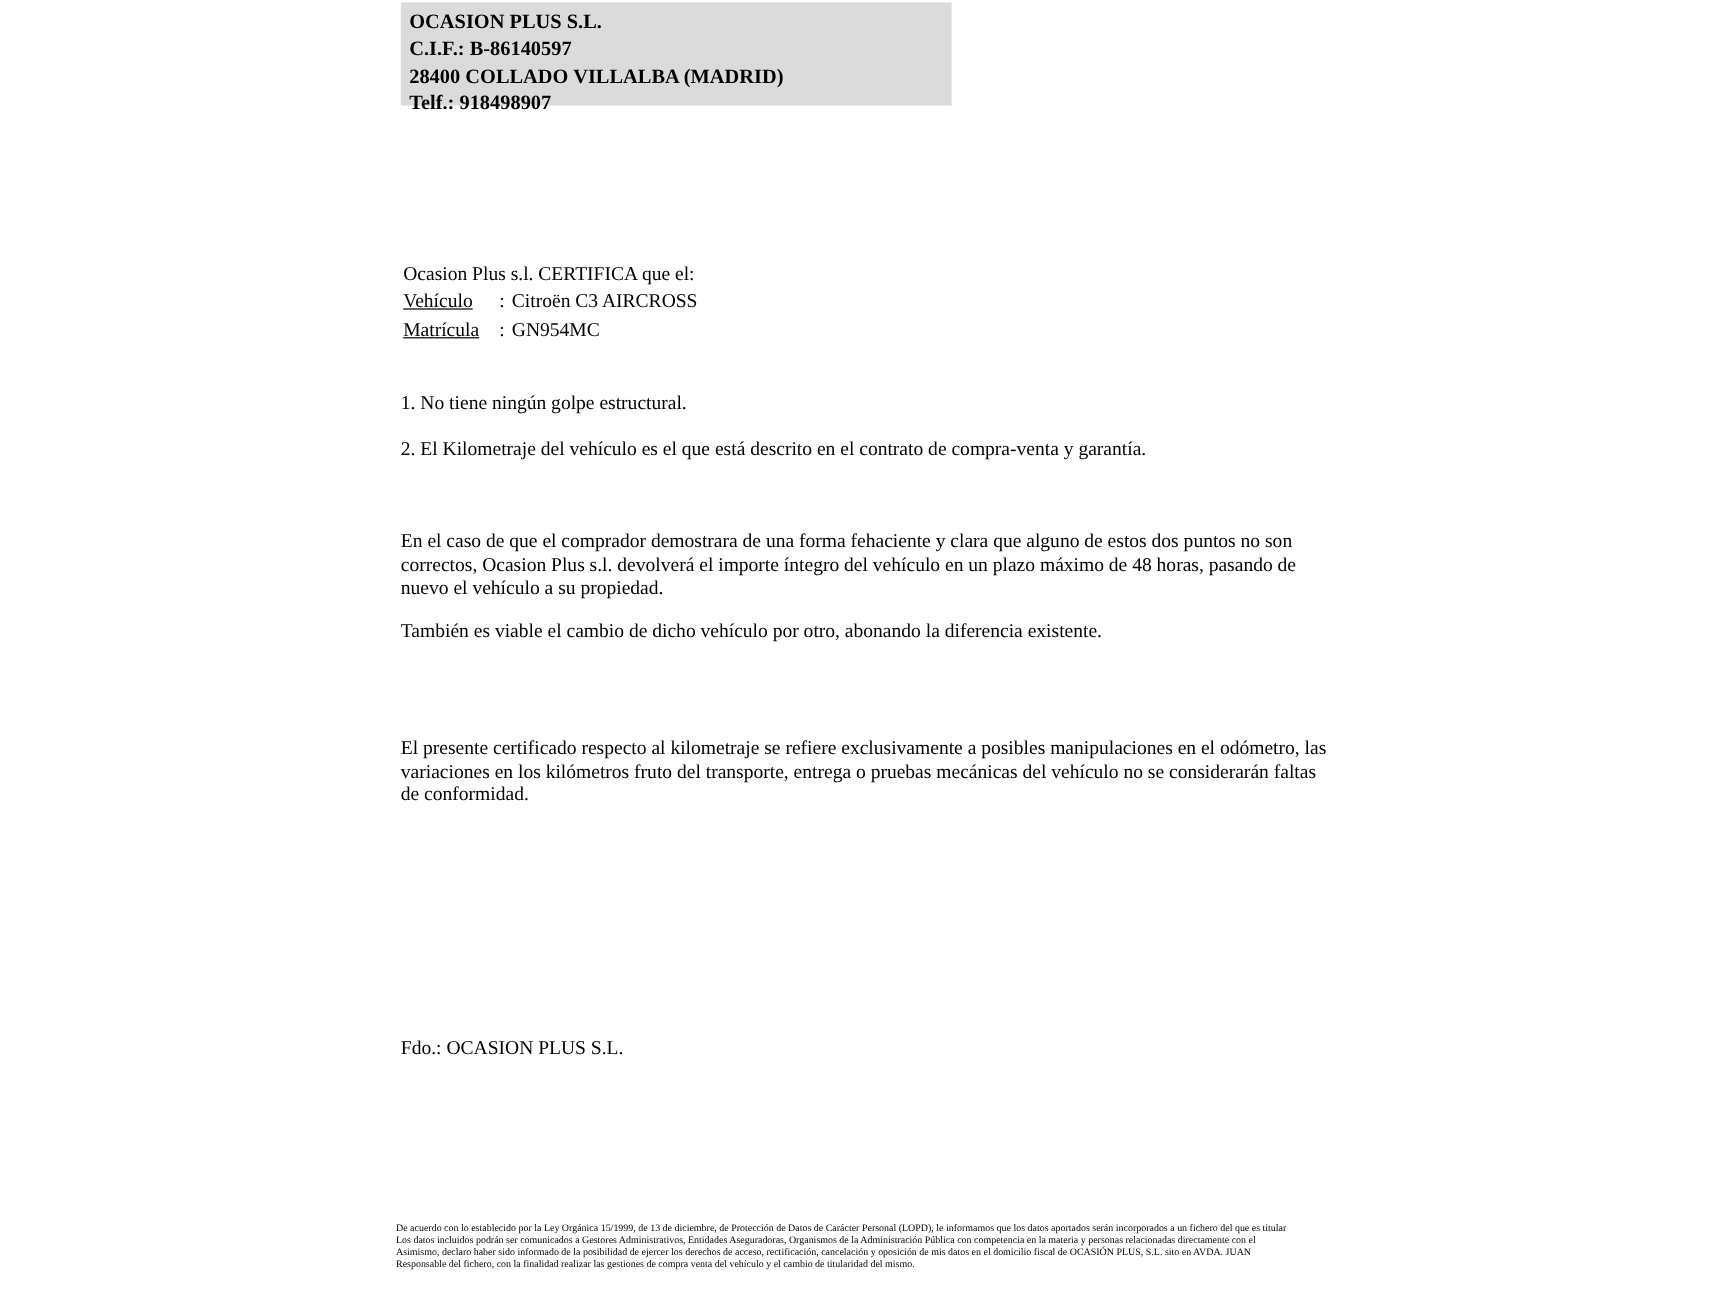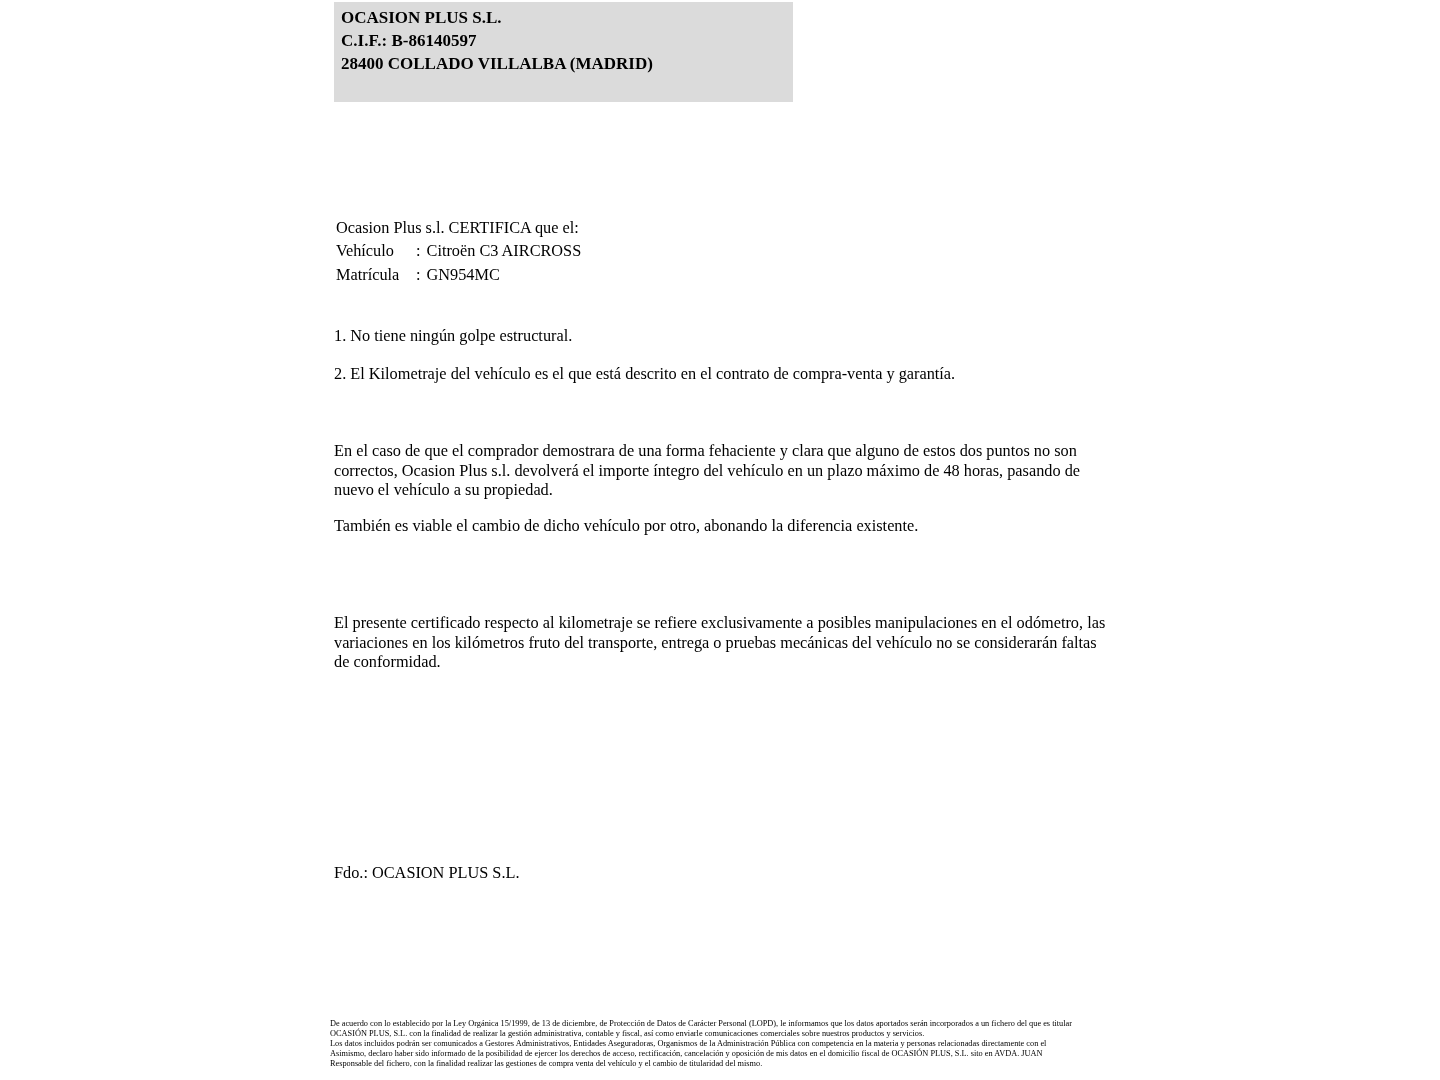--- a/index.html
+++ b/index.html
@@ -14,21 +14,21 @@
     background: #ffffff;
     font-family: "Liberation Serif", serif;
     color: #000000;
     overflow: hidden;
   }
   .header-box {
     position: absolute;
     left: 334px;
     top: 2px;
     width: 459px;
-    height: 100px;
+    height: 86px;
     background: #dbdbdb;
     box-sizing: border-box;
     padding: 5px 0 0 7px;
   }
   .header-box .hline {
     font-weight: bold;
     font-size: 17px;
     line-height: 22.8px;
     white-space: nowrap;
   }
@@ -50,20 +50,21 @@
     line-height: 23.4px;
   }
   .cert-block .field-row {
     line-height: 23.4px;
   }
   .field-label {
     display: inline-block;
     width: 80px;
   }
   .field-label span {
+    text-decoration: underline;
   }
   .field-sep {
     margin-right: 6px;
   }
   .statement {
     position: absolute;
     left: 334px;
     width: 772px;
     font-size: 16.3px;
     line-height: 19.6px;
@@ -95,20 +96,21 @@
 </style>
 </head>
 <body>
 
 <div class="doc">
 
   <div class="header-box">
     <div class="hline">OCASION PLUS S.L.</div>
     <div class="hline">C.I.F.: B-86140597</div>
     <div class="hline">28400 COLLADO VILLALBA (MADRID)</div>
+    <div class="hline">Telf.: 918498907</div>
   </div>
 
 
   <div class="cert-block">
     <div class="intro">Ocasion Plus s.l. CERTIFICA que el:</div>
     <div class="field-row">
       <span class="field-label"><span>Vehículo</span></span><span class="field-sep">:</span><span>Citroën C3 AIRCROSS</span>
     </div>
     <div class="field-row">
       <span class="field-label"><span>Matrícula</span></span><span class="field-sep">:</span><span>GN954MC</span>
@@ -119,19 +121,18 @@
   <div class="statement" style="top:364px">2. El Kilometraje del vehículo es el que está descrito en el contrato de compra-venta y garantía.</div>
 
   <div class="para" style="top:441px">En el caso de que el comprador demostrara de una forma fehaciente y clara que alguno de estos dos puntos no son correctos, Ocasion Plus s.l. devolverá el importe íntegro del vehículo en un plazo máximo de 48 horas, pasando de nuevo el vehículo a su propiedad.</div>
   <div class="para" style="top:516px">También es viable el cambio de dicho vehículo por otro, abonando la diferencia existente.</div>
   <div class="para" style="top:613px">El presente certificado respecto al kilometraje se refiere exclusivamente a posibles manipulaciones en el odómetro, las variaciones en los kilómetros fruto del transporte, entrega o pruebas mecánicas del vehículo no se considerarán faltas de conformidad.</div>
 
   <div class="signature">Fdo.: OCASION PLUS S.L.</div>
 
   <div class="legal-footer">
     <div class="fline">De acuerdo con lo establecido por la Ley Orgánica 15/1999, de 13 de diciembre, de Protección de Datos de Carácter Personal (LOPD), le informamos que los datos aportados serán incorporados a un fichero del que es titular</div>
-    <div class="fline">OCASIÓN PLUS, S.L. con la finalidad de realizar la gestión administrativa, contable y fiscal, así como enviarle comunicaciones comerciales sobre nuestros productos y servicios.</div>
     <div class="fline">Los datos incluidos podrán ser comunicados a Gestores Administrativos, Entidades Aseguradoras, Organismos de la Administración Pública con competencia en la materia y personas relacionadas directamente con el</div>
     <div class="fline">Asimismo, declaro haber sido informado de la posibilidad de ejercer los derechos de acceso, rectificación, cancelación y oposición de mis datos en el domicilio fiscal de OCASIÓN PLUS, S.L. sito en AVDA. JUAN</div>
     <div class="fline">Responsable del fichero, con la finalidad realizar las gestiones de compra venta del vehículo y el cambio de titularidad del mismo.</div>
   </div>
 
 </div>
 
 </body></html>

